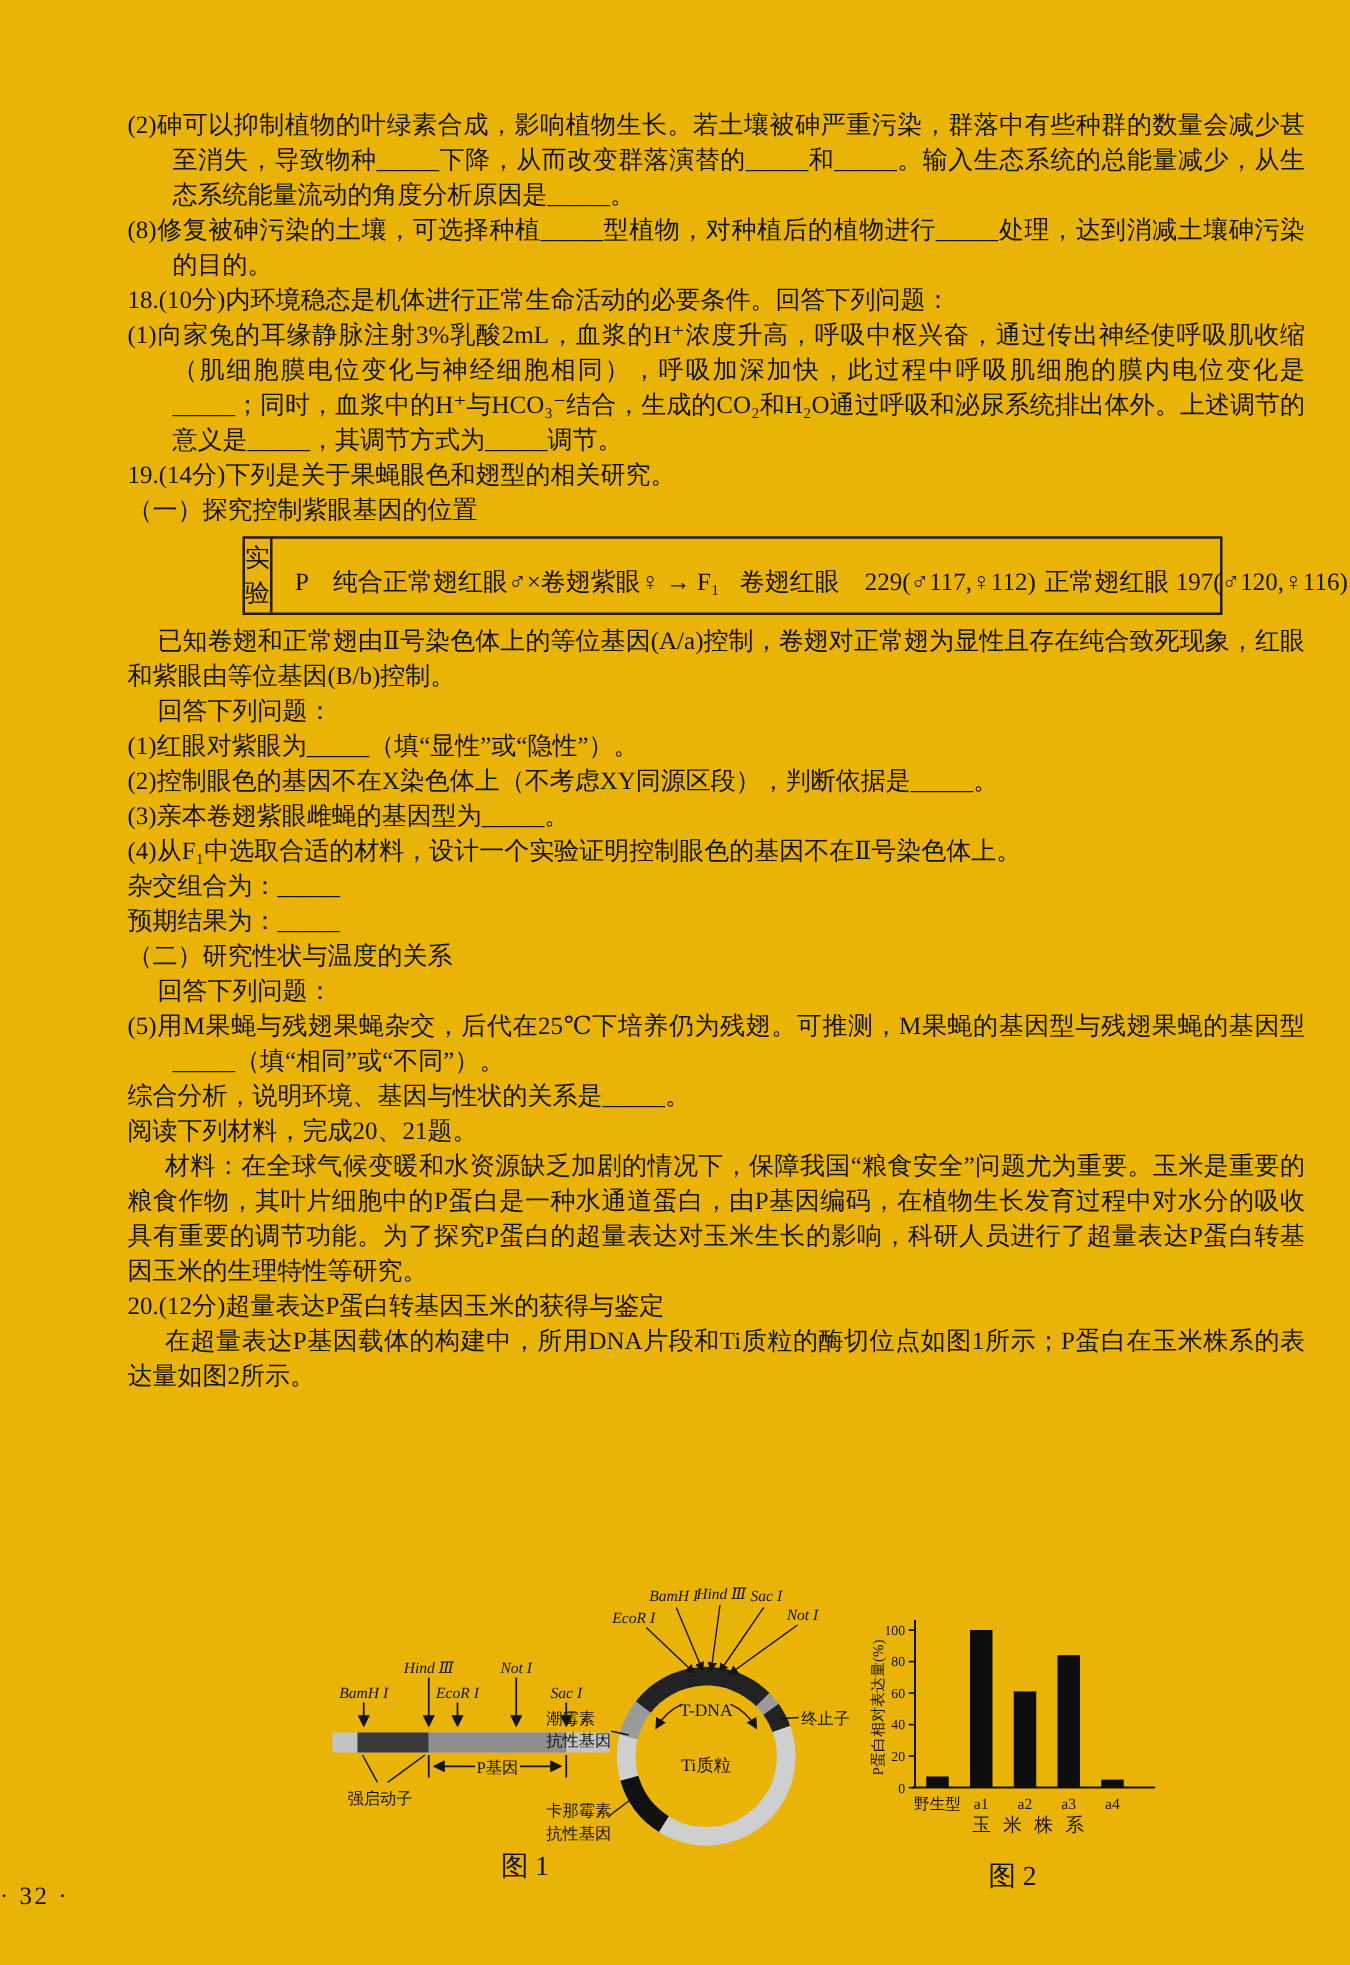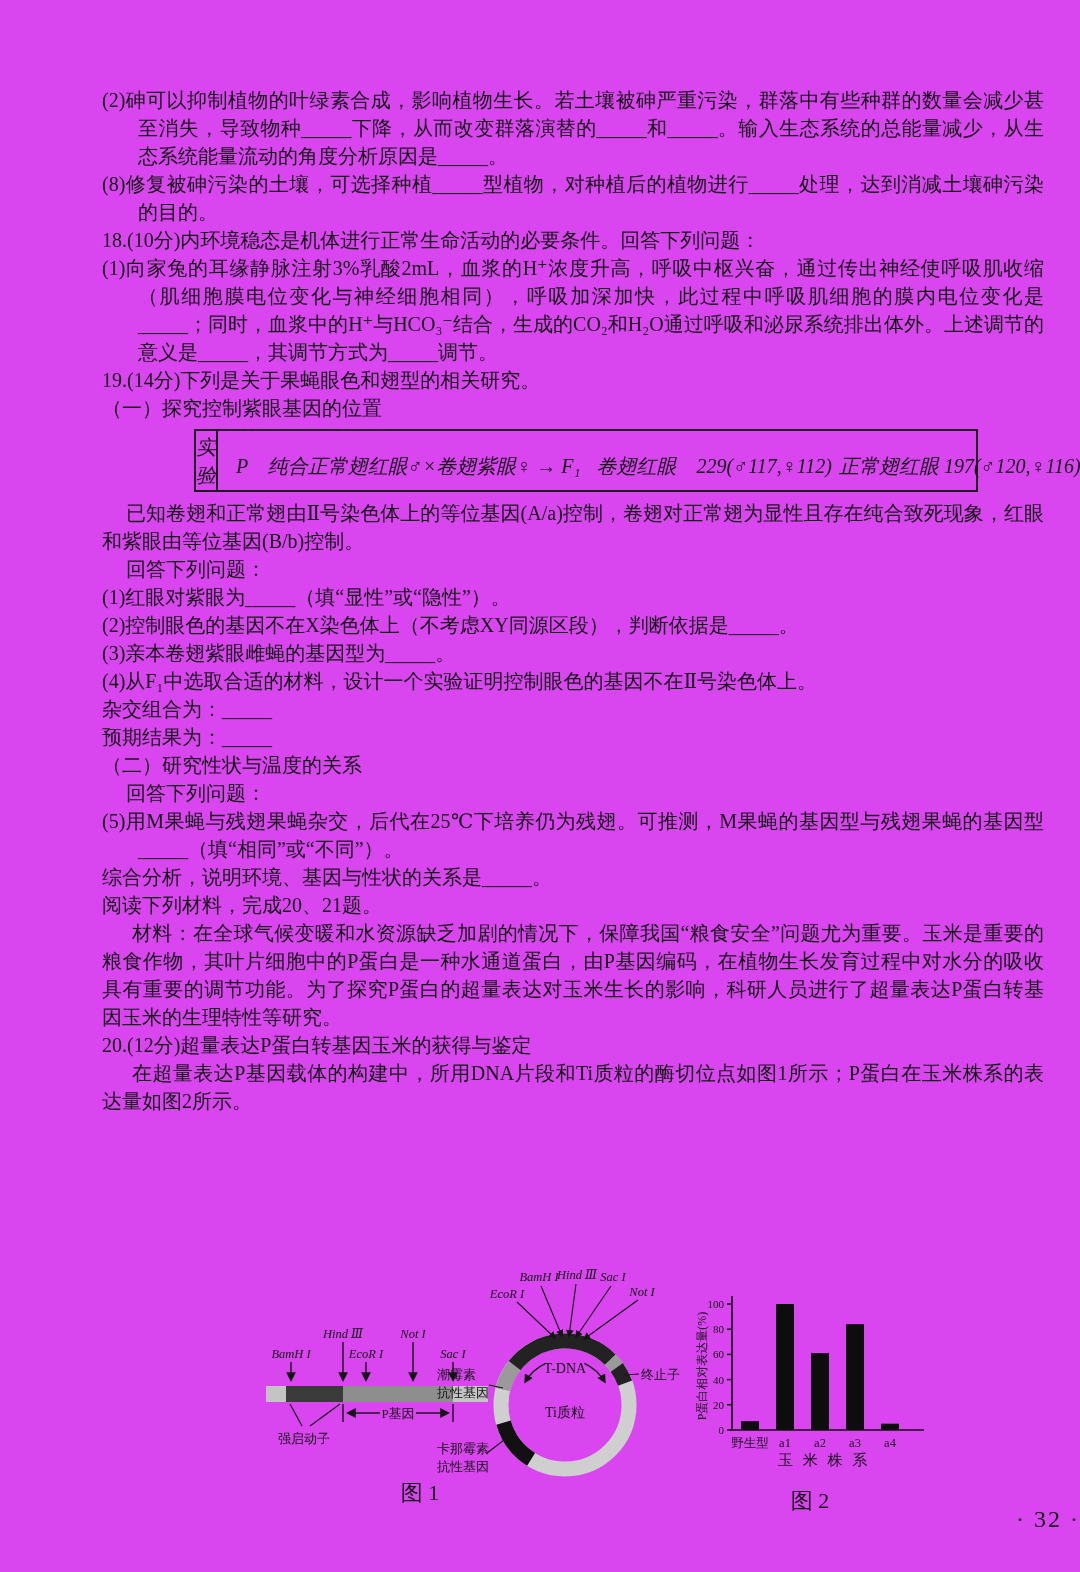--- a/index.html
+++ b/index.html
@@ -1,50 +1,49 @@
 <!DOCTYPE html>
 <html><head>
 <meta charset="utf-8">
 <style>
   html,body{margin:0;padding:0;background:#ffffff;}
   .page{
-    position:relative;width:1080px;height:1572px;background:#d946ef;
+    position:relative;width:1080px;height:1572px;background:#eab308;
     font-family:"Liberation Serif","DejaVu Serif",serif;color:#141414;
     overflow:hidden;
   }
   .content{
     position:absolute;top:86px;left:102px;width:942px;
     font-size:20px;line-height:28px;text-align:justify;
   }
   .content p{margin:0;}
   .p-main{margin-left:14px;}
   .p-flush{margin-left:0;}
   .p-body{margin-left:24px;text-indent:24px;}
   .p-mat{margin-left:0;text-indent:30px;}
   .p-sub{margin-left:46px;padding-left:36px;text-indent:-36px;}
   .p-sub2{margin-left:46px;}
   .p-sub3{margin-left:80px;}
   
   .exp-table{
     display:flex;width:784px;margin:7px 12px 7px 92px;border:2px solid #1c1c1c;
     box-sizing:border-box;
-    font-style:italic;
   }
   .exp-label{
     width:86px;border-right:2px solid #1c1c1c;display:flex;align-items:center;
     justify-content:center;font-size:20px;
   }
   .exp-body{flex:1;padding:21px 14px 10px 18px;display:flex;gap:16px;}
   .exp-cross{white-space:nowrap;}
   .exp-results{display:flex;flex-direction:row;gap:7px;}
   .exp-results div{white-space:nowrap;}
   
   .fig{position:absolute;}
   .caption{position:absolute;font-size:22px;text-align:center;width:120px;}
-  .page-num{position:absolute;top:1506px;left:0;width:1080px;text-align:right;font-size:24px;letter-spacing:2px;}
+  .page-num{position:absolute;top:1506px;left:0;width:1080px;text-align:left;font-size:20px;letter-spacing:2px;}
   svg text{font-family:"Liberation Serif","DejaVu Serif",serif;fill:#141414;}
   svg .enz{font-style:italic;font-size:12.5px;}
   svg .cn{font-size:13px;}
 </style>
 </head>
 <body>
 
 <div class="page">
   <div class="content">
     <p class="p-sub">(2)砷可以抑制植物的叶绿素合成，影响植物生长。若土壤被砷严重污染，群落中有些种群的数量会减少甚至消失，导致物种_____下降，从而改变群落演替的_____和_____。输入生态系统的总能量减少，从生态系统能量流动的角度分析原因是_____。</p>

